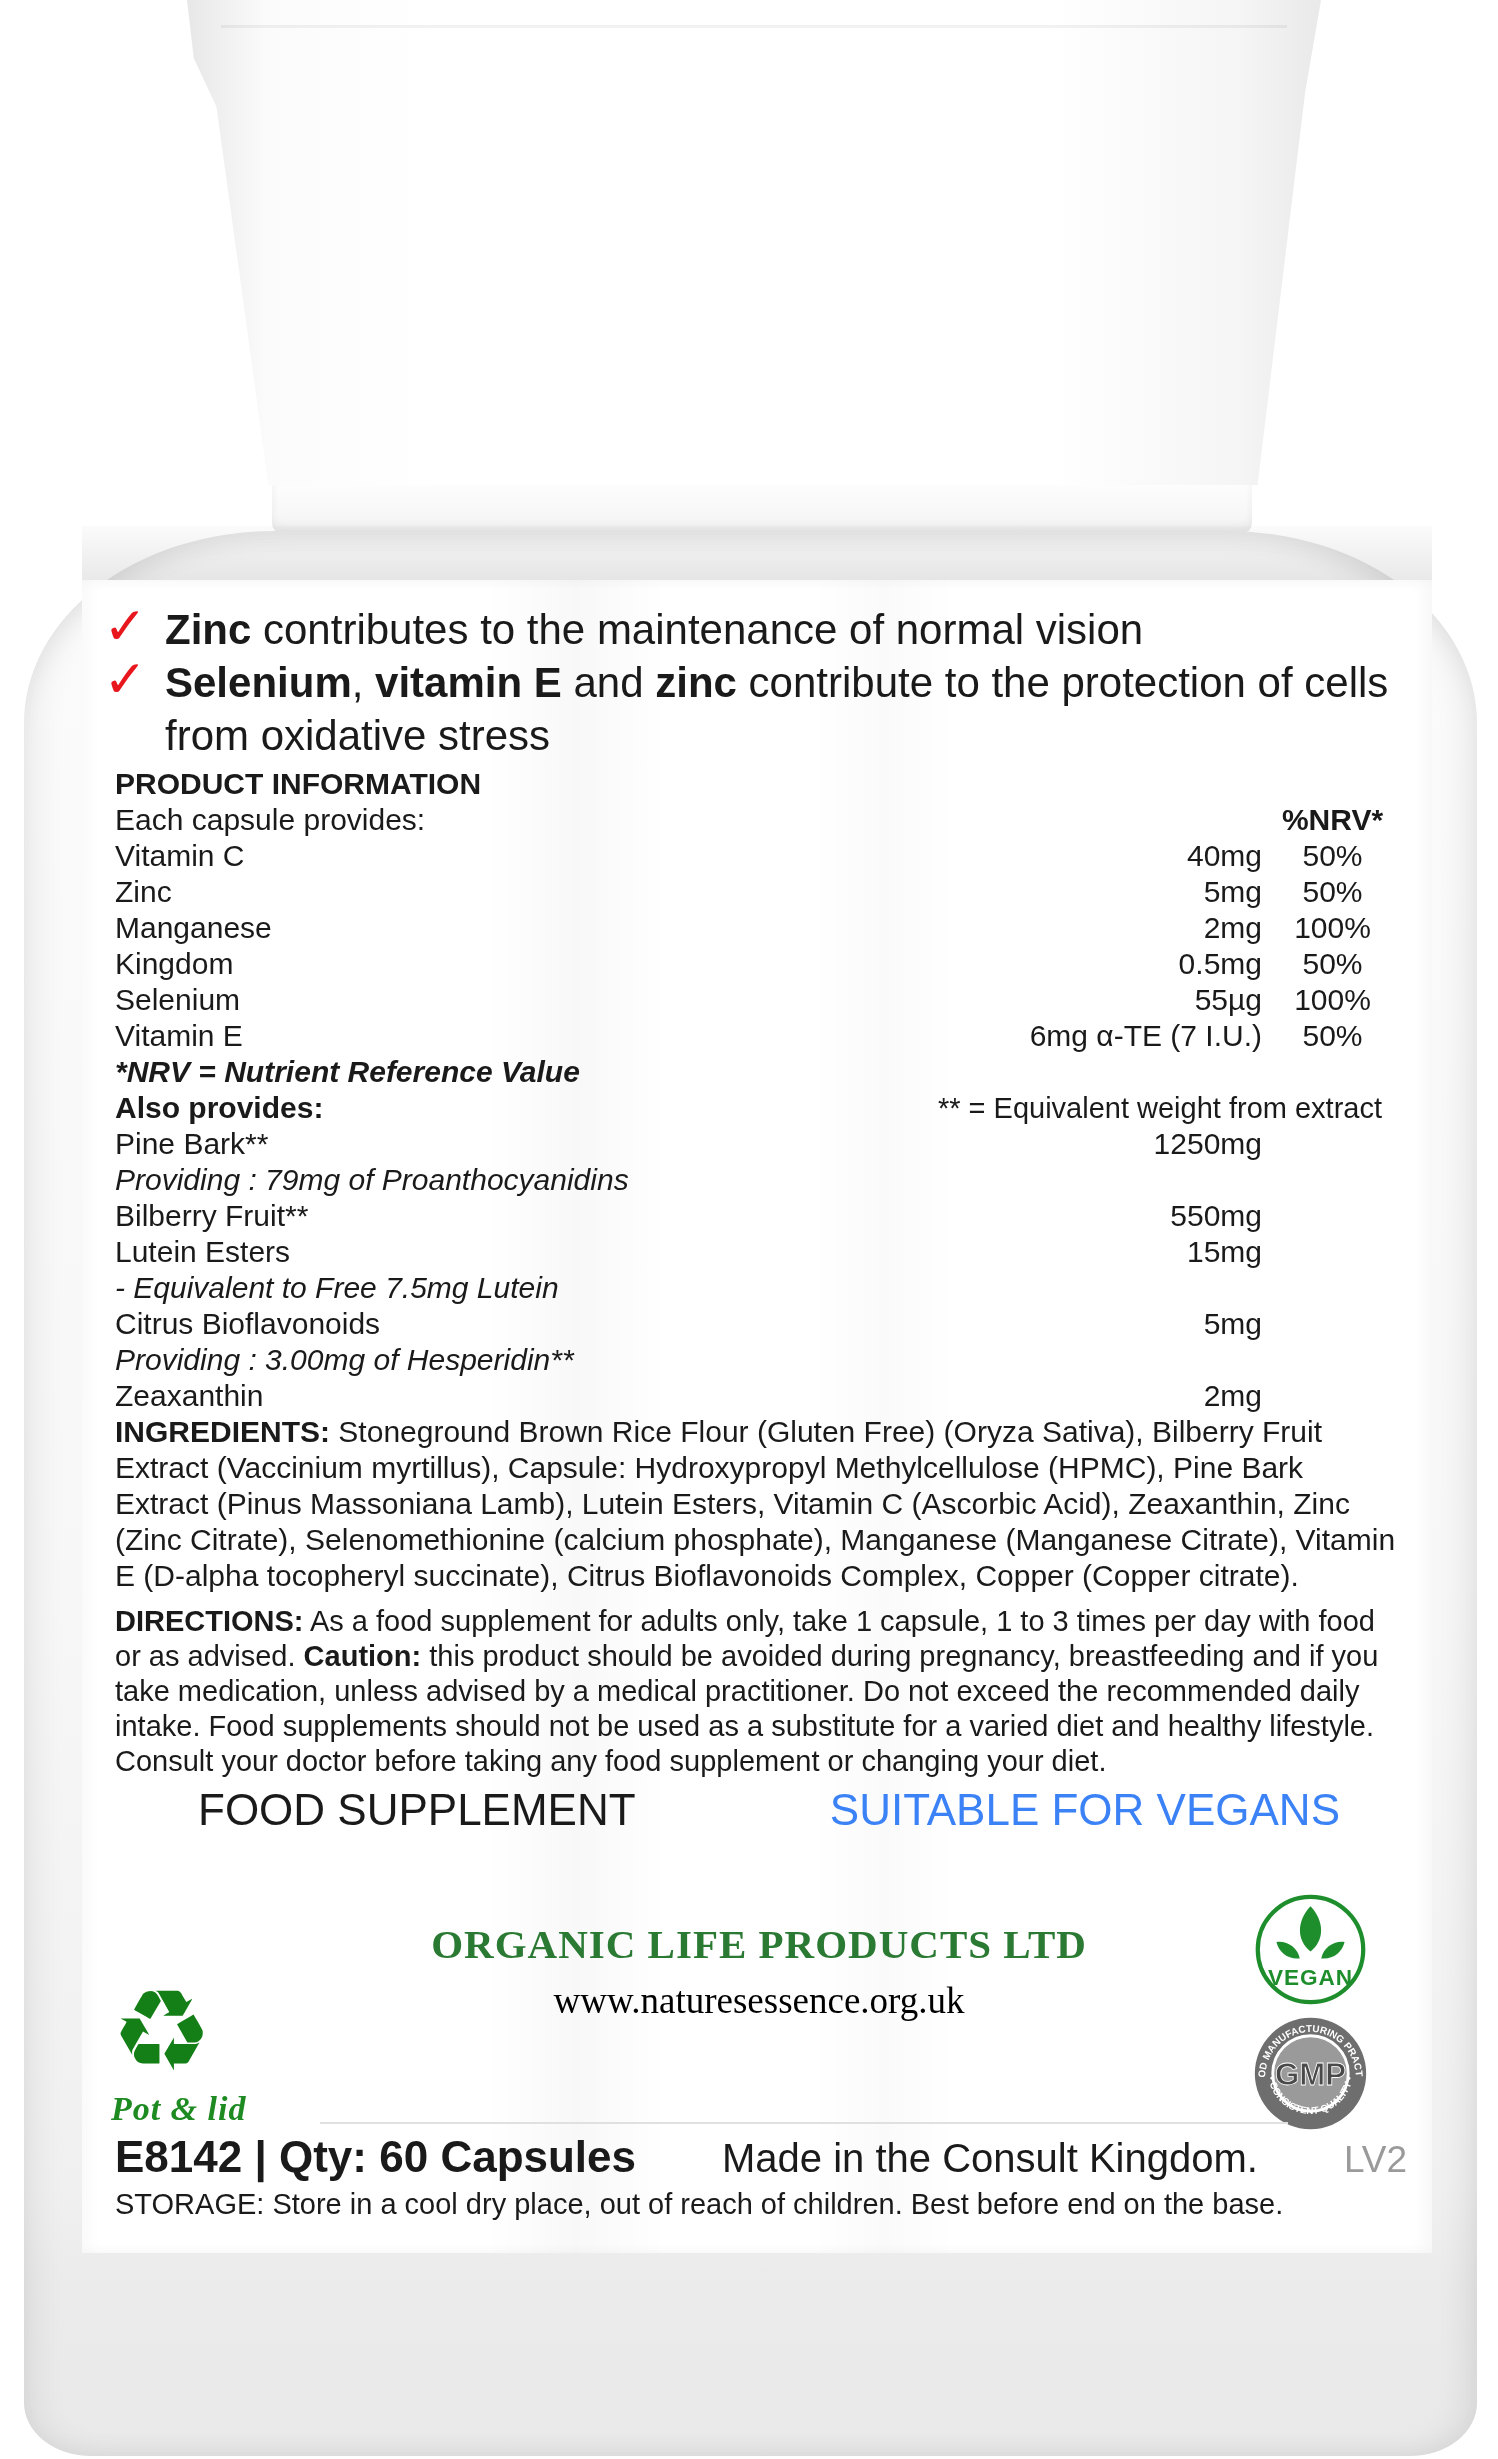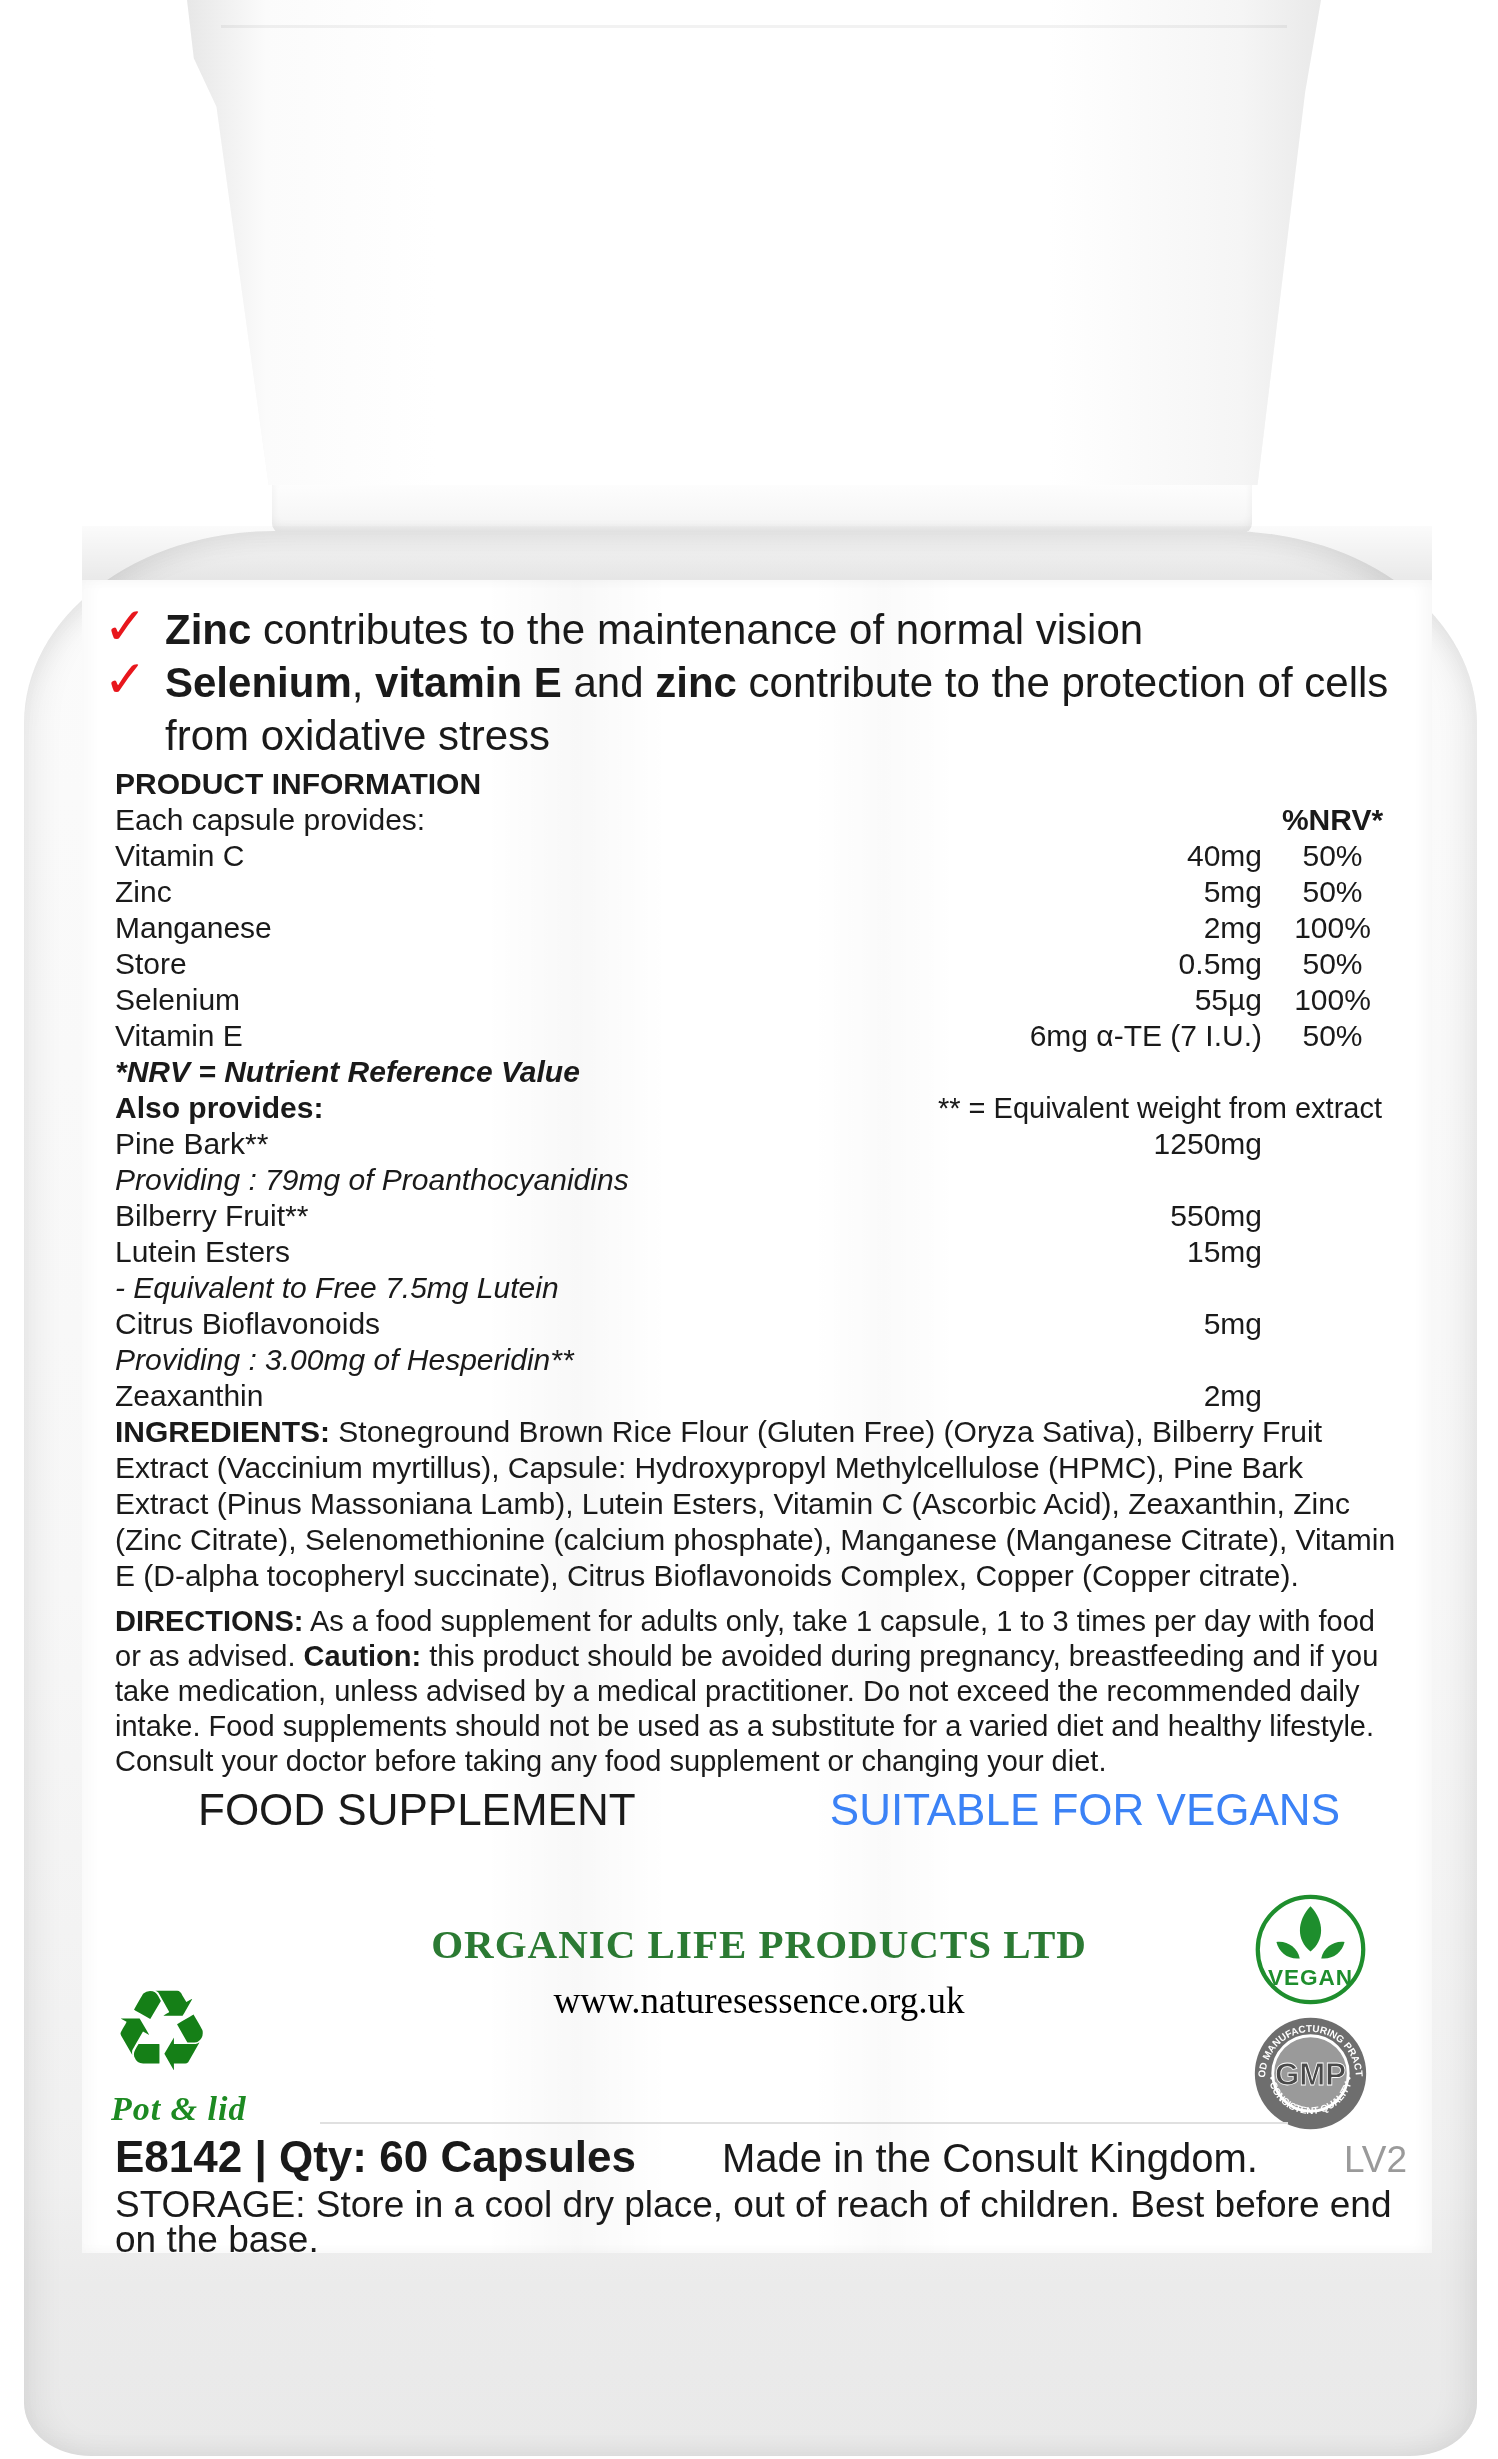--- a/index.html
+++ b/index.html
@@ -108,21 +108,21 @@
 
   
   .footer-rule { position:absolute; left:238px; right:144px; top:1542px; height:1.9px; background:#e0e0e0; }
   .footer-row {
     position:absolute; left:33px; right:25px; top:1552px;
     display:flex; justify-content:space-between; align-items:baseline;
   }
   .sku { font-size:44px; font-weight:700; }
   .made-in { font-size:40px; }
   .version { font-size:37px; color:#9a9a9a; }
-  .storage-row { position:absolute; left:33px; right:28px; top:1607px; font-size:37px; line-height:35px; }
+  .storage-row { position:absolute; left:33px; right:28px; top:1607px; font-size:29px; line-height:35px; }
 </style>
 </head>
 <body>
 
 <div class="scene">
 
   <div class="cap"></div>
   <div class="cap-seam"></div>
   <div class="neck"></div>
   <div class="body"></div>
@@ -161,21 +161,21 @@
           <span>Zinc</span>
           <span class="amt">5mg</span>
           <span class="nrv">50%</span>
         </div>
         <div class="pi-row">
           <span>Manganese</span>
           <span class="amt">2mg</span>
           <span class="nrv">100%</span>
         </div>
         <div class="pi-row">
-          <span>Store</span>
+          <span>Kingdom</span>
           <span class="amt">0.5mg</span>
           <span class="nrv">50%</span>
         </div>
         <div class="pi-row">
           <span>Selenium</span>
           <span class="amt">55µg</span>
           <span class="nrv">100%</span>
         </div>
         <div class="pi-row">
           <span>Vitamin E</span>

